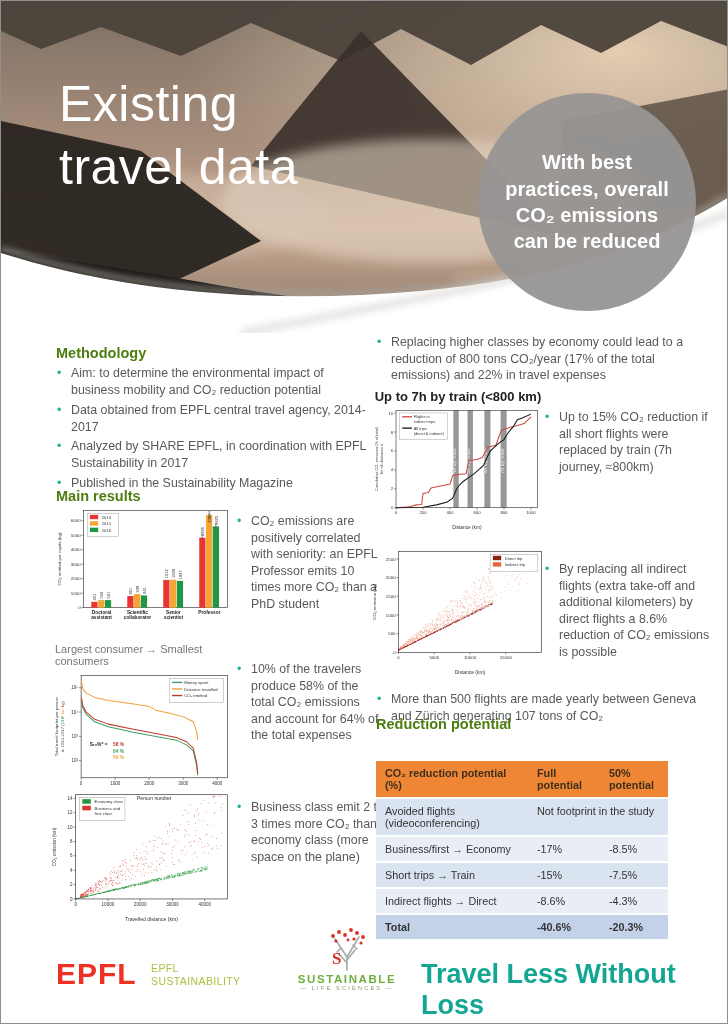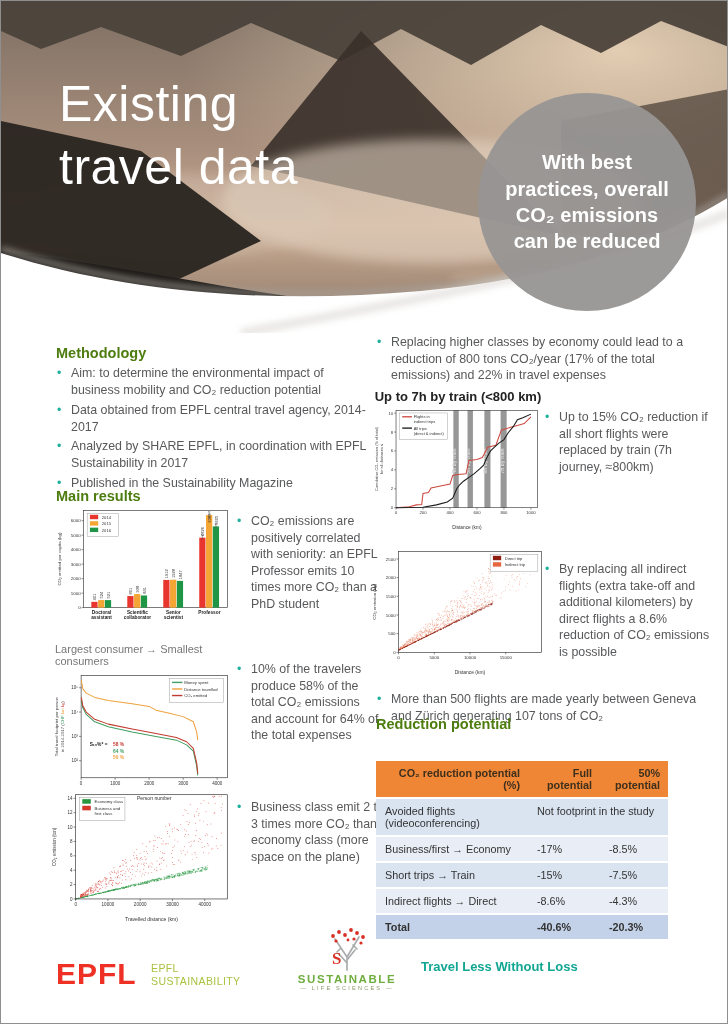--- a/index.html
+++ b/index.html
@@ -28,35 +28,35 @@
   .note::before{content:"\2022";position:absolute;left:1px;top:0;color:#1fb19e;}
   
   .chart{position:absolute;}
   .chart svg{display:block;width:100%;}
   .chart-title-left{font-size:11px;color:#777;margin:0 0 2px 2px;}
   .chart-title-center{font-size:13px;color:#222;font-weight:bold;text-align:center;margin-bottom:1px;}
   
   .rtable{position:absolute;left:375px;top:760px;width:292px;font-size:10.8px;color:#333;}
   .tr{display:grid;grid-template-columns:152px 72px 68px;border-bottom:2px solid #fff;}
   .tc{padding:6px 8px 6px 9px;}
-  .thead{background:#ee8636;font-weight:bold;color:#3e2f1c;text-align:right;}
+  .thead{background:#ee8636;font-weight:bold;color:#3e2f1c;}
   .r0,.r2{background:#dae4f1;}
   .r1,.r3{background:#e9eef6;}
   .total{background:#c3d2e8;font-weight:bold;}
   .span2{grid-column:2/4;}
   
   .epfl-logo{position:absolute;left:55px;top:956px;font-size:30px;font-weight:bold;color:#ee3124;
              letter-spacing:1px;}
   .epfl-sub{position:absolute;left:150px;top:961px;font-size:10.5px;color:#a9c23f;line-height:1.25;
             letter-spacing:.4px;}
   .epfl-sub span{display:block;}
   .sv-logo{position:absolute;left:288px;top:926px;width:116px;text-align:center;}
   .sv-name{font-size:11.5px;font-weight:bold;color:#6fae3e;letter-spacing:1.6px;margin-top:-2px;}
   .sv-sub{font-size:5.6px;color:#8a9a6a;letter-spacing:2.2px;}
-  .slogan{position:absolute;left:420px;top:958px;font-size:13px;font-weight:bold;color:#12a693;}
+  .slogan{position:absolute;left:420px;top:958px;font-size:27px;font-weight:bold;color:#12a693;}
 </style>
 </head>
 <body>
 
 <div id="page">
 
   <div class="hero">
     <svg class="bg" width="728" height="332" viewBox="0 0 728 332" preserveAspectRatio="none">
       <defs>
         <linearGradient id="sky" x1="0" y1="0" x2="0" y2="1">

